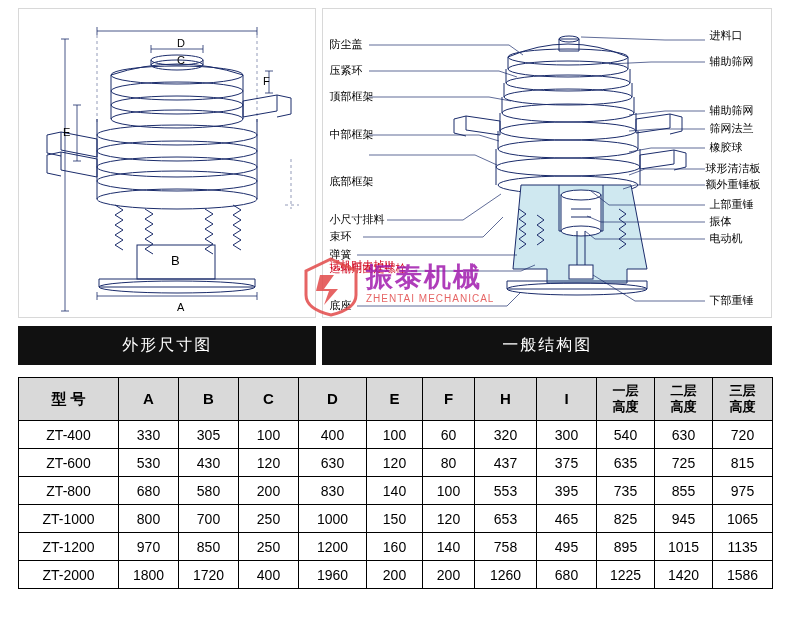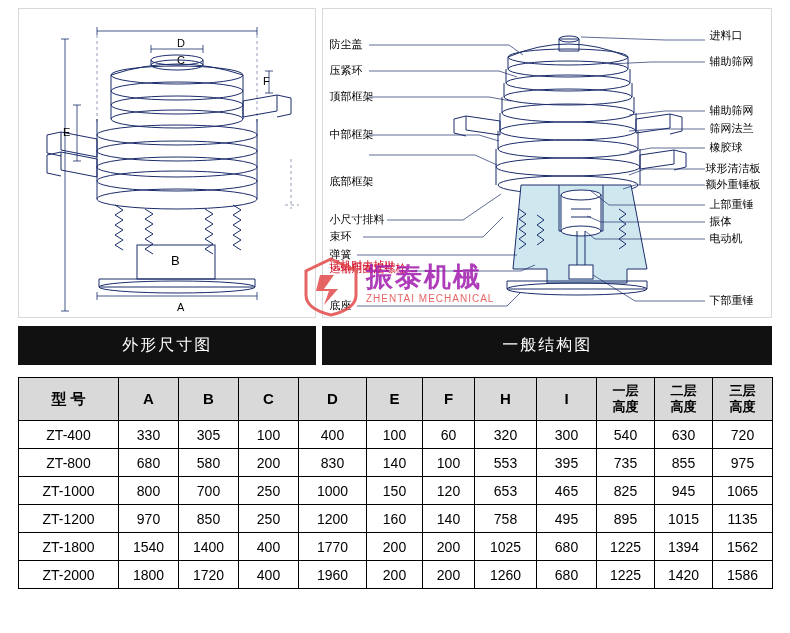--- a/index.html
+++ b/index.html
@@ -372,20 +372,34 @@
             <td>400</td>
             <td>100</td>
             <td>60</td>
             <td>320</td>
             <td>300</td>
             <td>540</td>
             <td>630</td>
             <td>720</td>
           </tr>
           <tr>
+            <td class="model">ZT-600</td>
+            <td>530</td>
+            <td>430</td>
+            <td>120</td>
+            <td>630</td>
+            <td>120</td>
+            <td>80</td>
+            <td>437</td>
+            <td>375</td>
+            <td>635</td>
+            <td>725</td>
+            <td>815</td>
+          </tr>
+          <tr>
             <td class="model">ZT-800</td>
             <td>680</td>
             <td>580</td>
             <td>200</td>
             <td>830</td>
             <td>140</td>
             <td>100</td>
             <td>553</td>
             <td>395</td>
             <td>735</td>
@@ -414,34 +428,20 @@
             <td>1200</td>
             <td>160</td>
             <td>140</td>
             <td>758</td>
             <td>495</td>
             <td>895</td>
             <td>1015</td>
             <td>1135</td>
           </tr>
           <tr>
-            <td class="model">ZT-1800</td>
-            <td>1540</td>
-            <td>1400</td>
-            <td>400</td>
-            <td>1770</td>
-            <td>200</td>
-            <td>200</td>
-            <td>1025</td>
-            <td>680</td>
-            <td>1225</td>
-            <td>1394</td>
-            <td>1562</td>
-          </tr>
-          <tr>
             <td class="model">ZT-2000</td>
             <td>1800</td>
             <td>1720</td>
             <td>400</td>
             <td>1960</td>
             <td>200</td>
             <td>200</td>
             <td>1260</td>
             <td>680</td>
             <td>1225</td>

